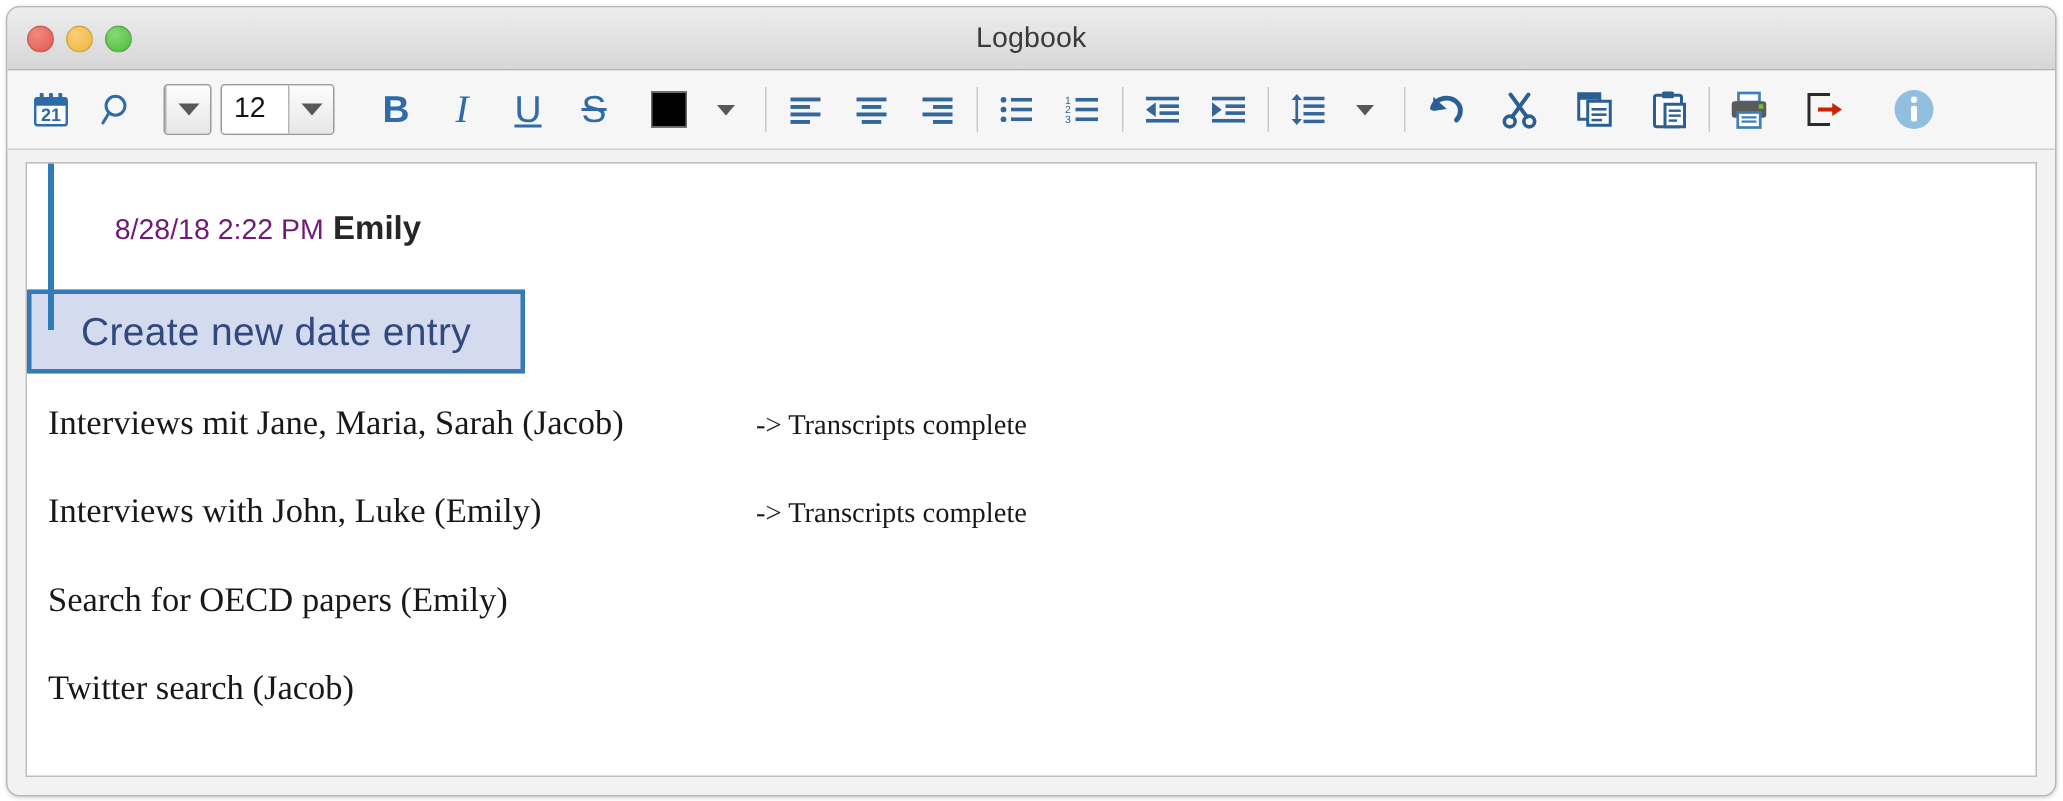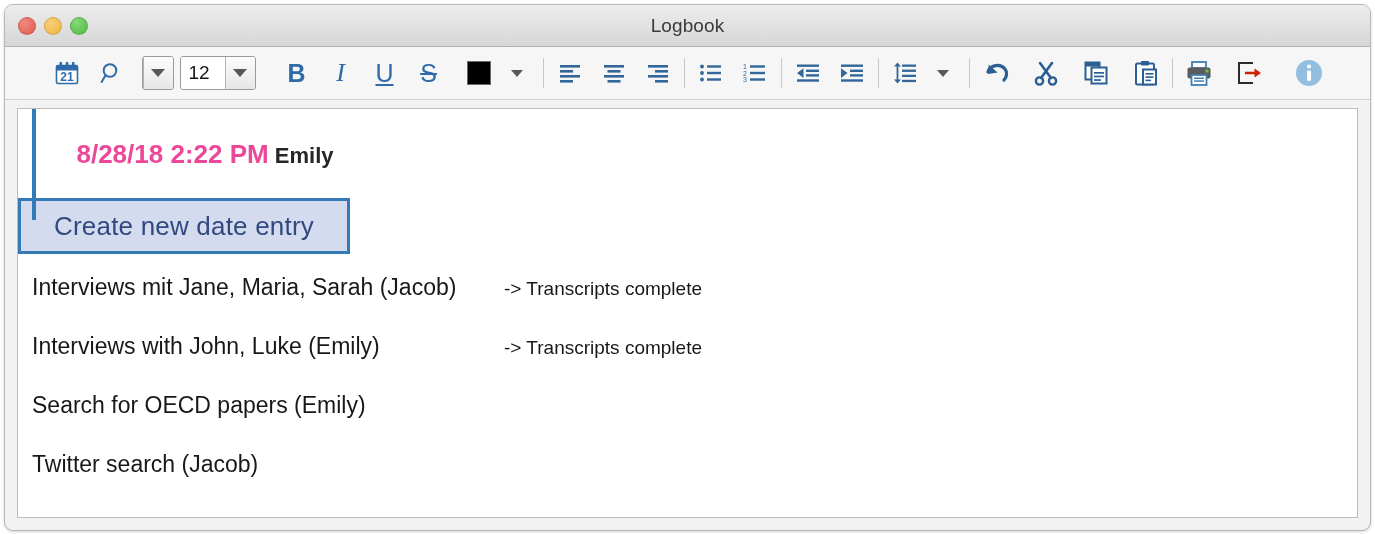--- a/index.html
+++ b/index.html
@@ -64,21 +64,20 @@
 
   
   .toolbar {
     position: relative;
     height: 53px;
     background: #f6f6f6;
     border-bottom: 1px solid #cfcfcf;
     display: flex;
     align-items: center;
     padding: 0 10px;
-    justify-content: center;
   }
   .tb-btn {
     display: flex;
     align-items: center;
     justify-content: center;
     height: 38px;
     min-width: 38px;
     padding: 0 3px;
     cursor: default;
   }
@@ -177,23 +176,23 @@
     height: 115px;
     background: #2f7cb8;
   }
 
   .hdr-line {
     padding-left: 14px;
     margin-bottom: 10px;
     white-space: pre;
   }
   .hdr-date {
-    font-size: 26px;
-    font-weight: bold;
-    color: #ec4899;
+    font-size: 19px;
+    font-weight: normal;
+    color: #701a75;
   }
   .hdr-user {
     font-size: 22px;
     font-weight: bold;
     color: #262626;
   }
 
   .entry-btn {
     display: inline-flex;
     align-items: center;
@@ -207,20 +206,21 @@
     font-size: 26px;
     letter-spacing: 0.2px;
   }
 
   .rows { margin-top: 6px; }
   .row {
     display: flex;
     align-items: baseline;
     padding-left: 14px;
     height: 59px;
+    font-family: Liberation Serif, serif;
   }
   .row .task {
     font-size: 23px;
     color: #181818;
     white-space: pre;
     width: 472px;
     flex: 0 0 auto;
   }
   .row .status {
     font-size: 19px;

